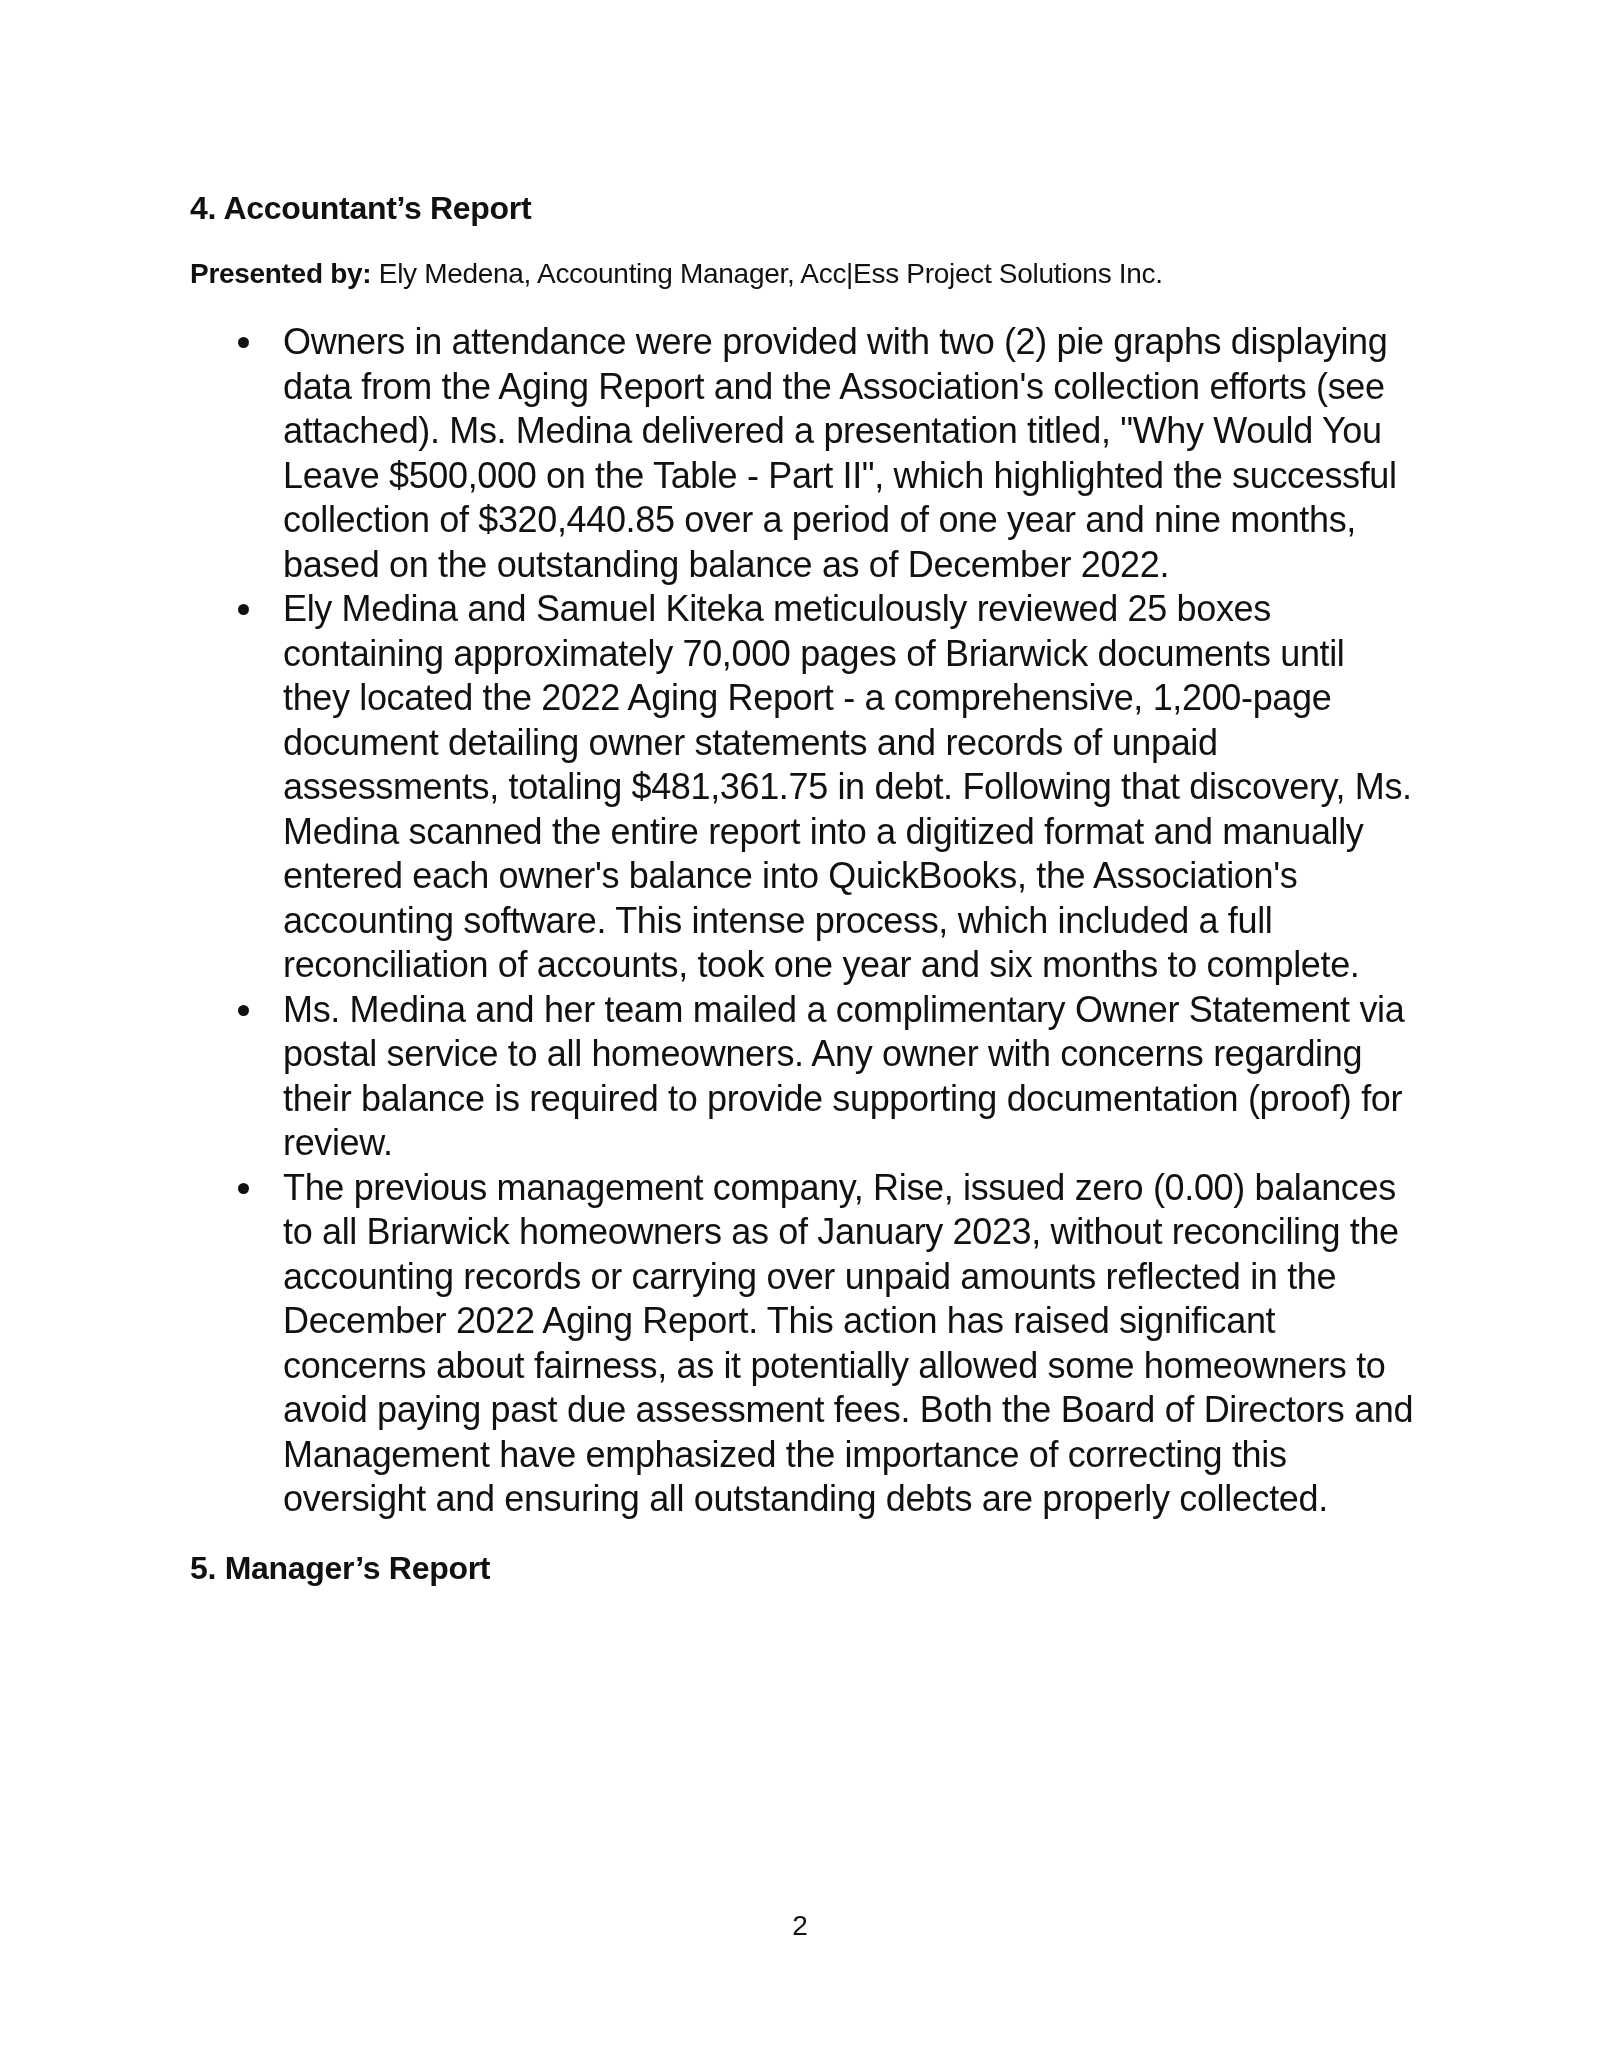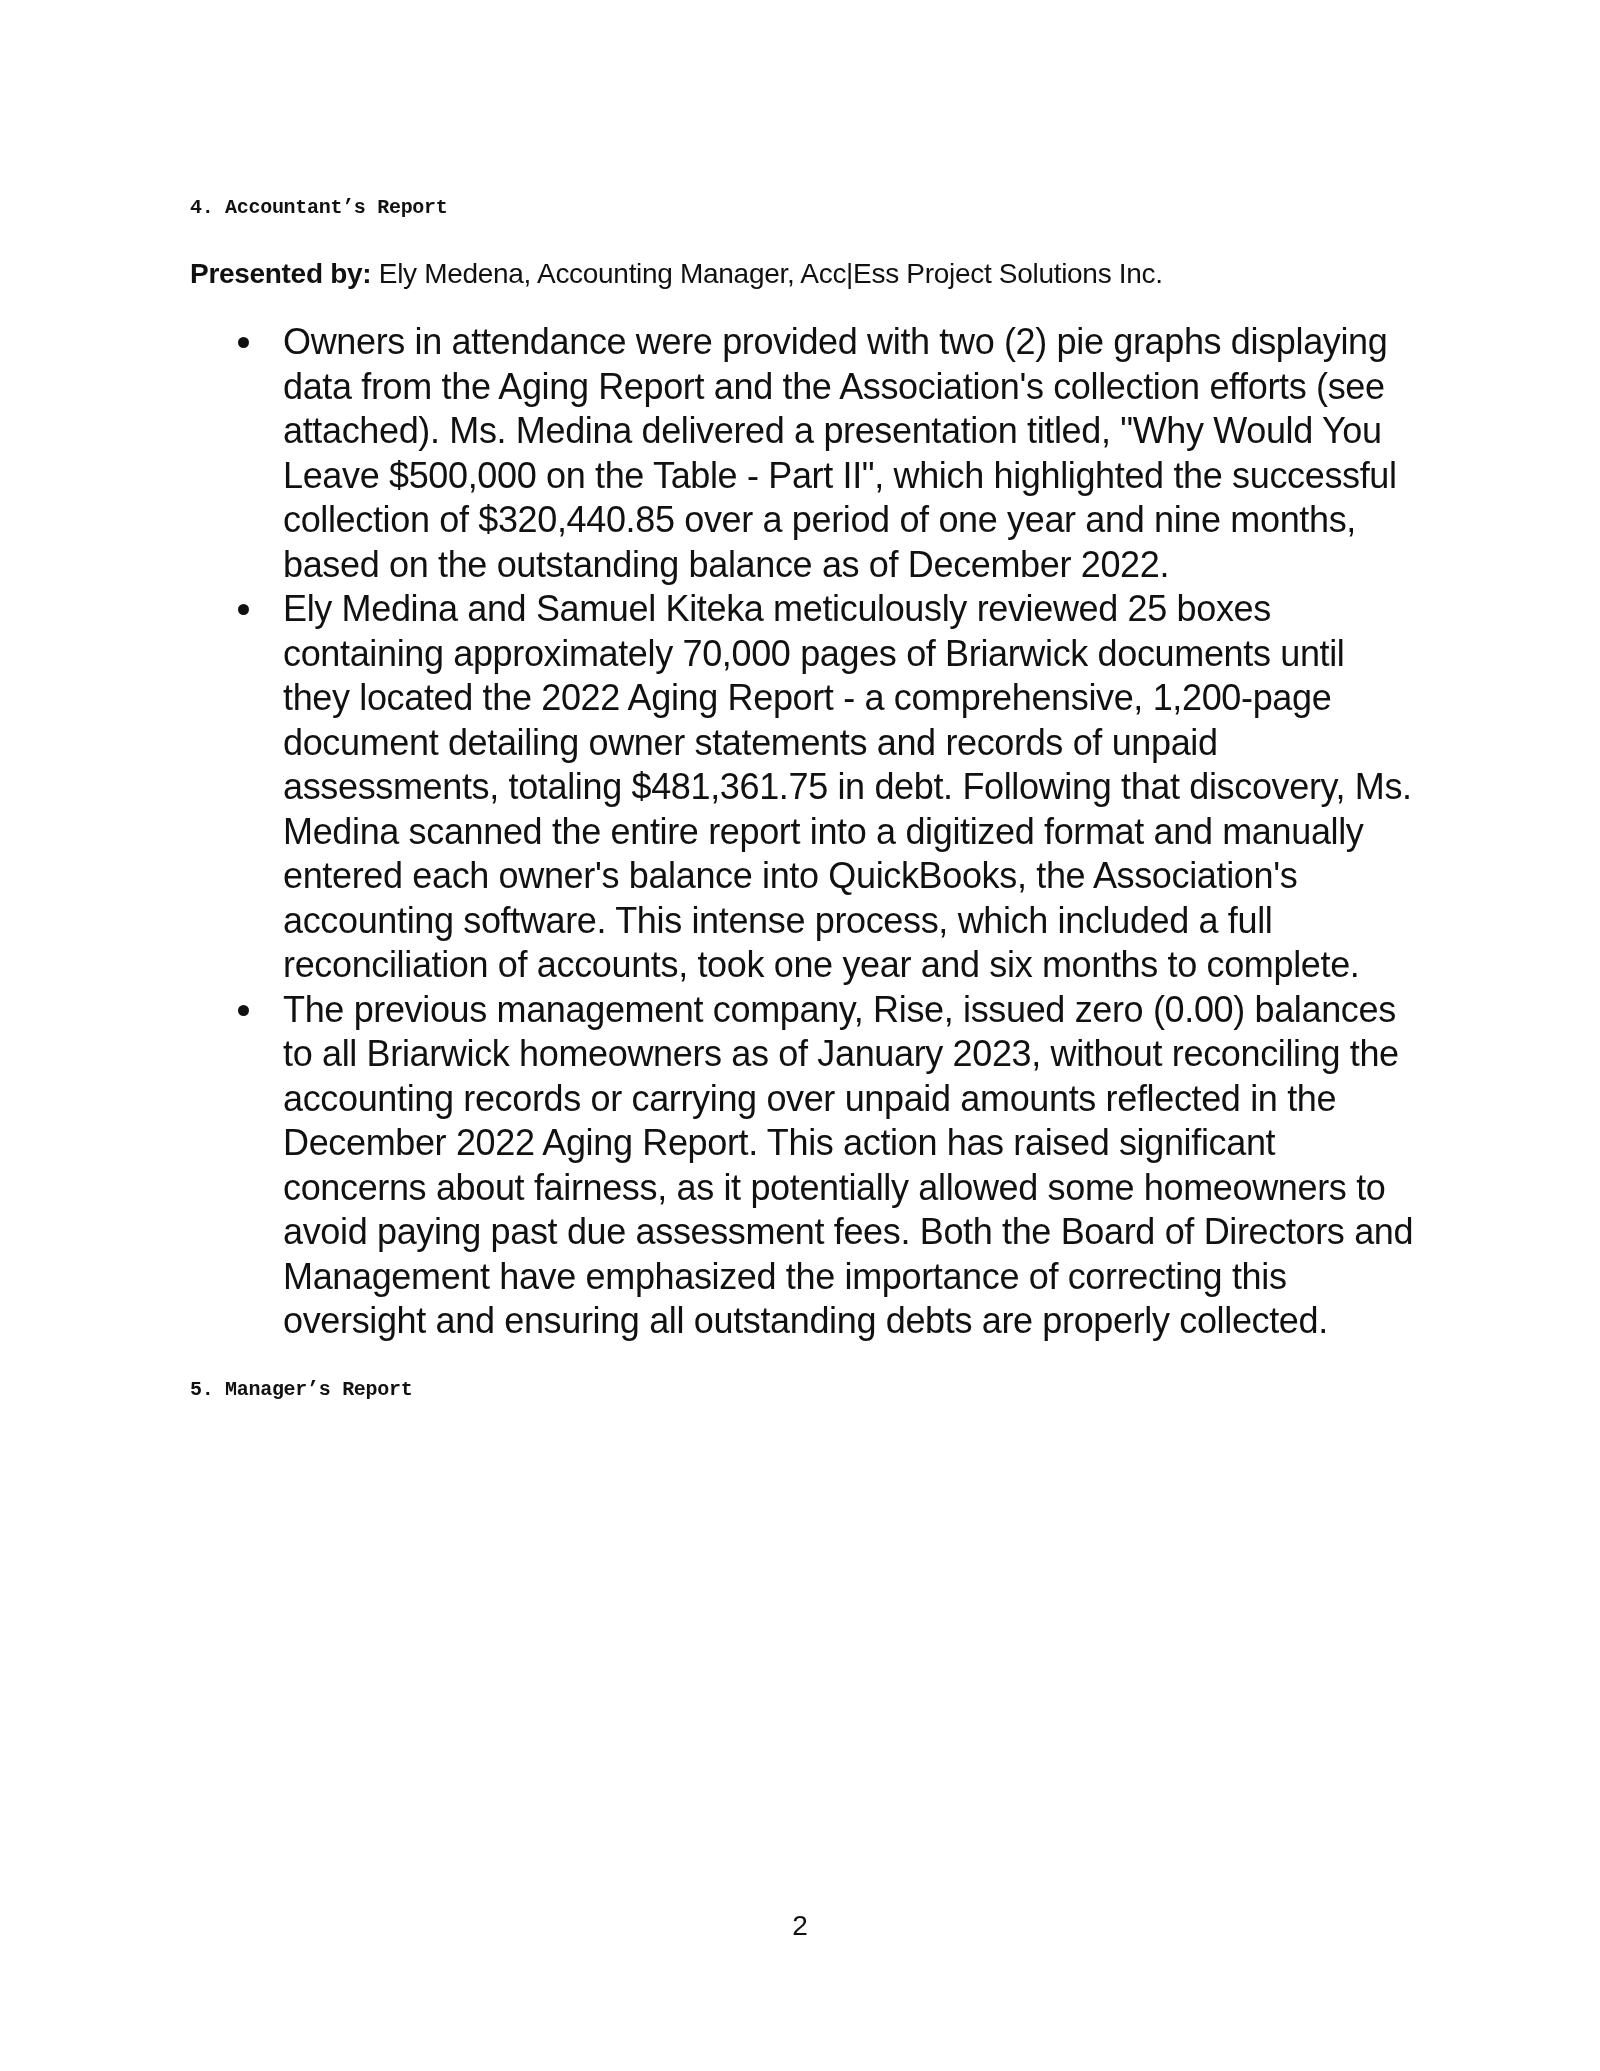--- a/index.html
+++ b/index.html
@@ -2,22 +2,22 @@
 <html><head>
   <meta charset="utf-8">
   <style>
     html, body { margin: 0; padding: 0; background: #ffffff; }
     body {
       width: 1600px; height: 2071px; position: relative; overflow: hidden;
       font-family: "Liberation Sans", sans-serif; color: #111111;
     }
     .page { position: absolute; left: 190px; top: 188px; width: 1230px; }
     .section-heading {
-      font-weight: bold; font-size: 20px; line-height: 40px;
-      margin: 0 0 26px 0; letter-spacing: -0.3px; font-family: Liberation Mono, monospace;
+      font-weight: bold; font-size: 32px; line-height: 40px;
+      margin: 0 0 26px 0; letter-spacing: -0.3px;
     }
     .presenter {
       font-size: 28px; line-height: 40px; margin: 14px 0 26px 0; letter-spacing: -0.3px;
     }
     .presenter .label { font-weight: bold; }
     ul.bullets { list-style: none; margin: 0 0 26px 0; padding: 0; }
     ul.bullets li {
       position: relative; padding-left: 93px;
       font-size: 36px; line-height: 44.5px; letter-spacing: -0.35px;
     }
@@ -36,20 +36,21 @@
 <div class="page">
 
   <section>
     <h2 class="section-heading">4. Accountant’s Report</h2>
     <p class="presenter">
       <span class="label">Presented by:</span><span> Ely Medena, Accounting Manager, Acc|Ess Project Solutions Inc.</span>
     </p>
     <ul class="bullets">
       <li><span class="bullet-icon"></span><span>Owners in attendance were provided with two (2) pie graphs displaying data from the Aging Report and the Association's collection efforts (see attached).  Ms. Medina delivered a presentation titled, "Why Would You Leave $500,000 on the Table - Part II", which highlighted the successful collection of $320,440.85 over a period of one year and nine months, based on the outstanding balance as of December 2022.</span></li>
       <li><span class="bullet-icon"></span><span>Ely Medina and Samuel Kiteka meticulously reviewed 25 boxes containing approximately 70,000 pages of Briarwick documents until they located the 2022 Aging Report - a comprehensive, 1,200-page document detailing owner statements and records of unpaid assessments, totaling $481,361.75 in debt.  Following that discovery, Ms. Medina scanned the entire report into a digitized format and manually entered each owner's balance into QuickBooks, the Association's accounting software.  This intense process, which included a full reconciliation of accounts, took one year and six months to complete.</span></li>
+      <li><span class="bullet-icon"></span><span>Ms. Medina and her team mailed a complimentary Owner Statement via postal service to all homeowners.  Any owner with concerns regarding their balance is required to provide supporting documentation (proof) for review.</span></li>
       <li><span class="bullet-icon"></span><span>The previous management company, Rise, issued zero (0.00) balances to all Briarwick homeowners as of January 2023, without reconciling the accounting records or carrying over unpaid amounts reflected in the December 2022 Aging Report.  This action has raised significant concerns about fairness, as it potentially allowed some homeowners to avoid paying past due assessment fees.  Both the Board of Directors and Management have emphasized the importance of correcting this oversight and ensuring all outstanding debts are properly collected.</span></li>
     </ul>
   </section>
 
   <section>
     <h2 class="section-heading">5. Manager’s Report</h2>
   </section>
 
 </div>
 

